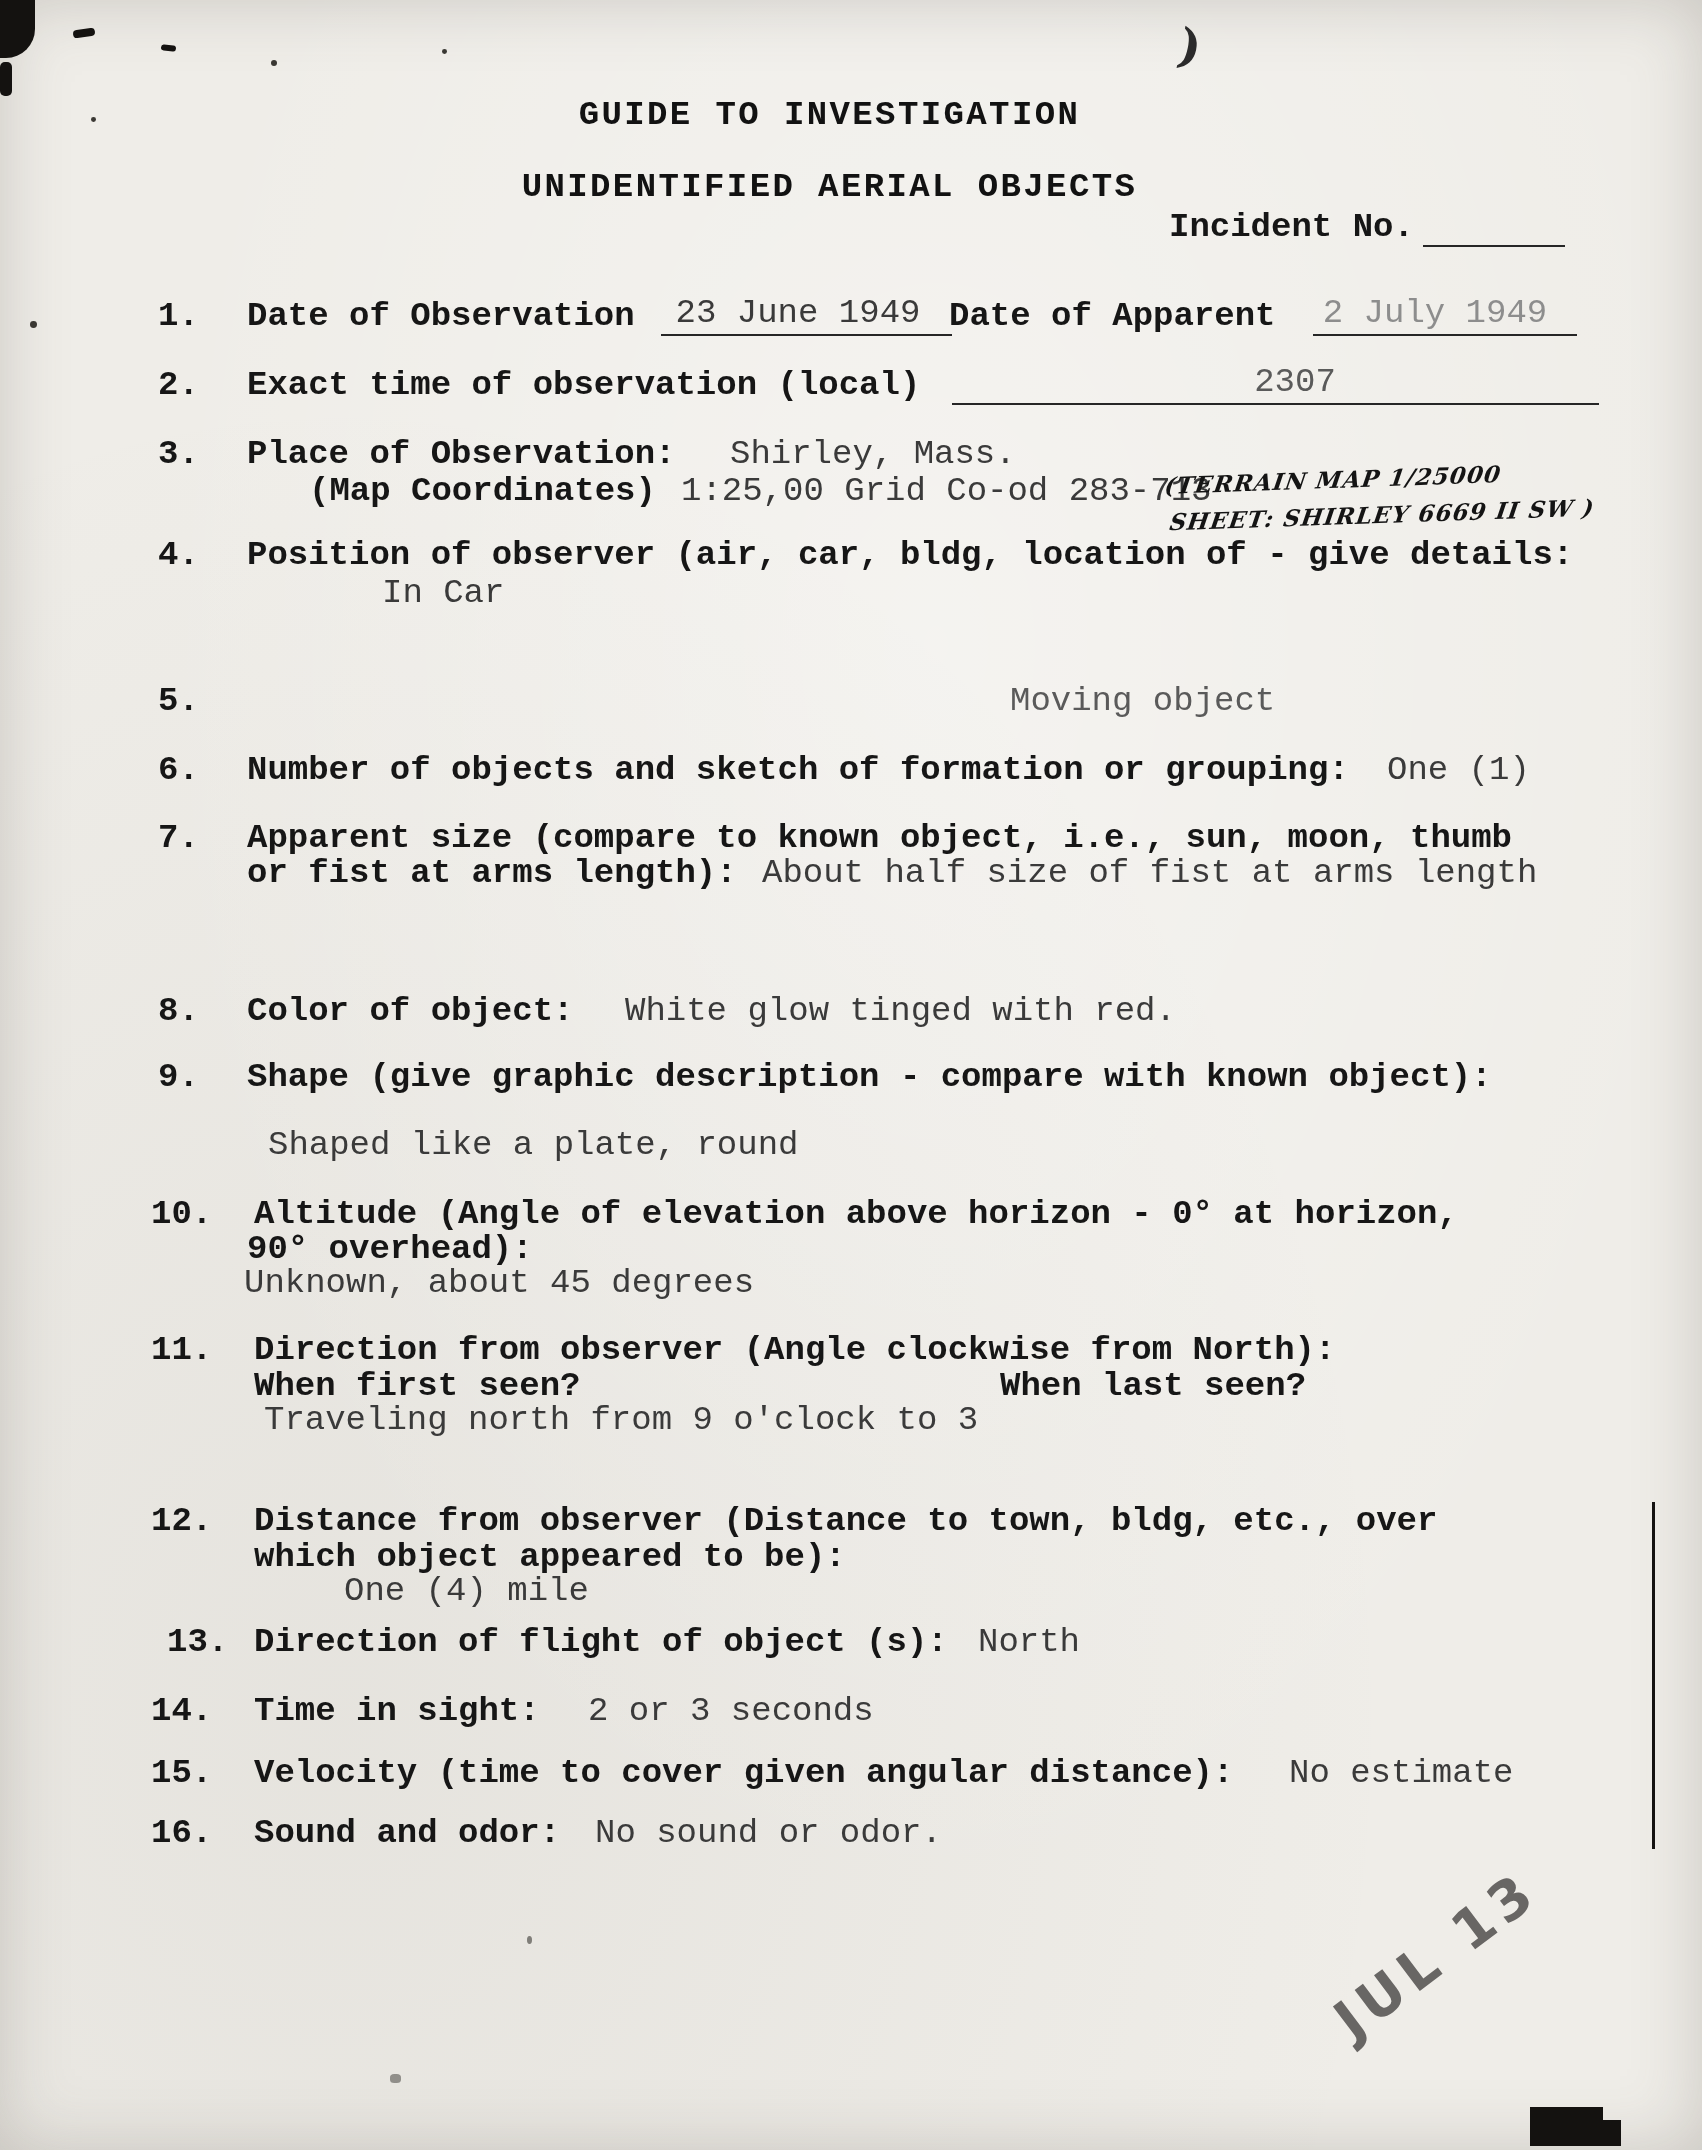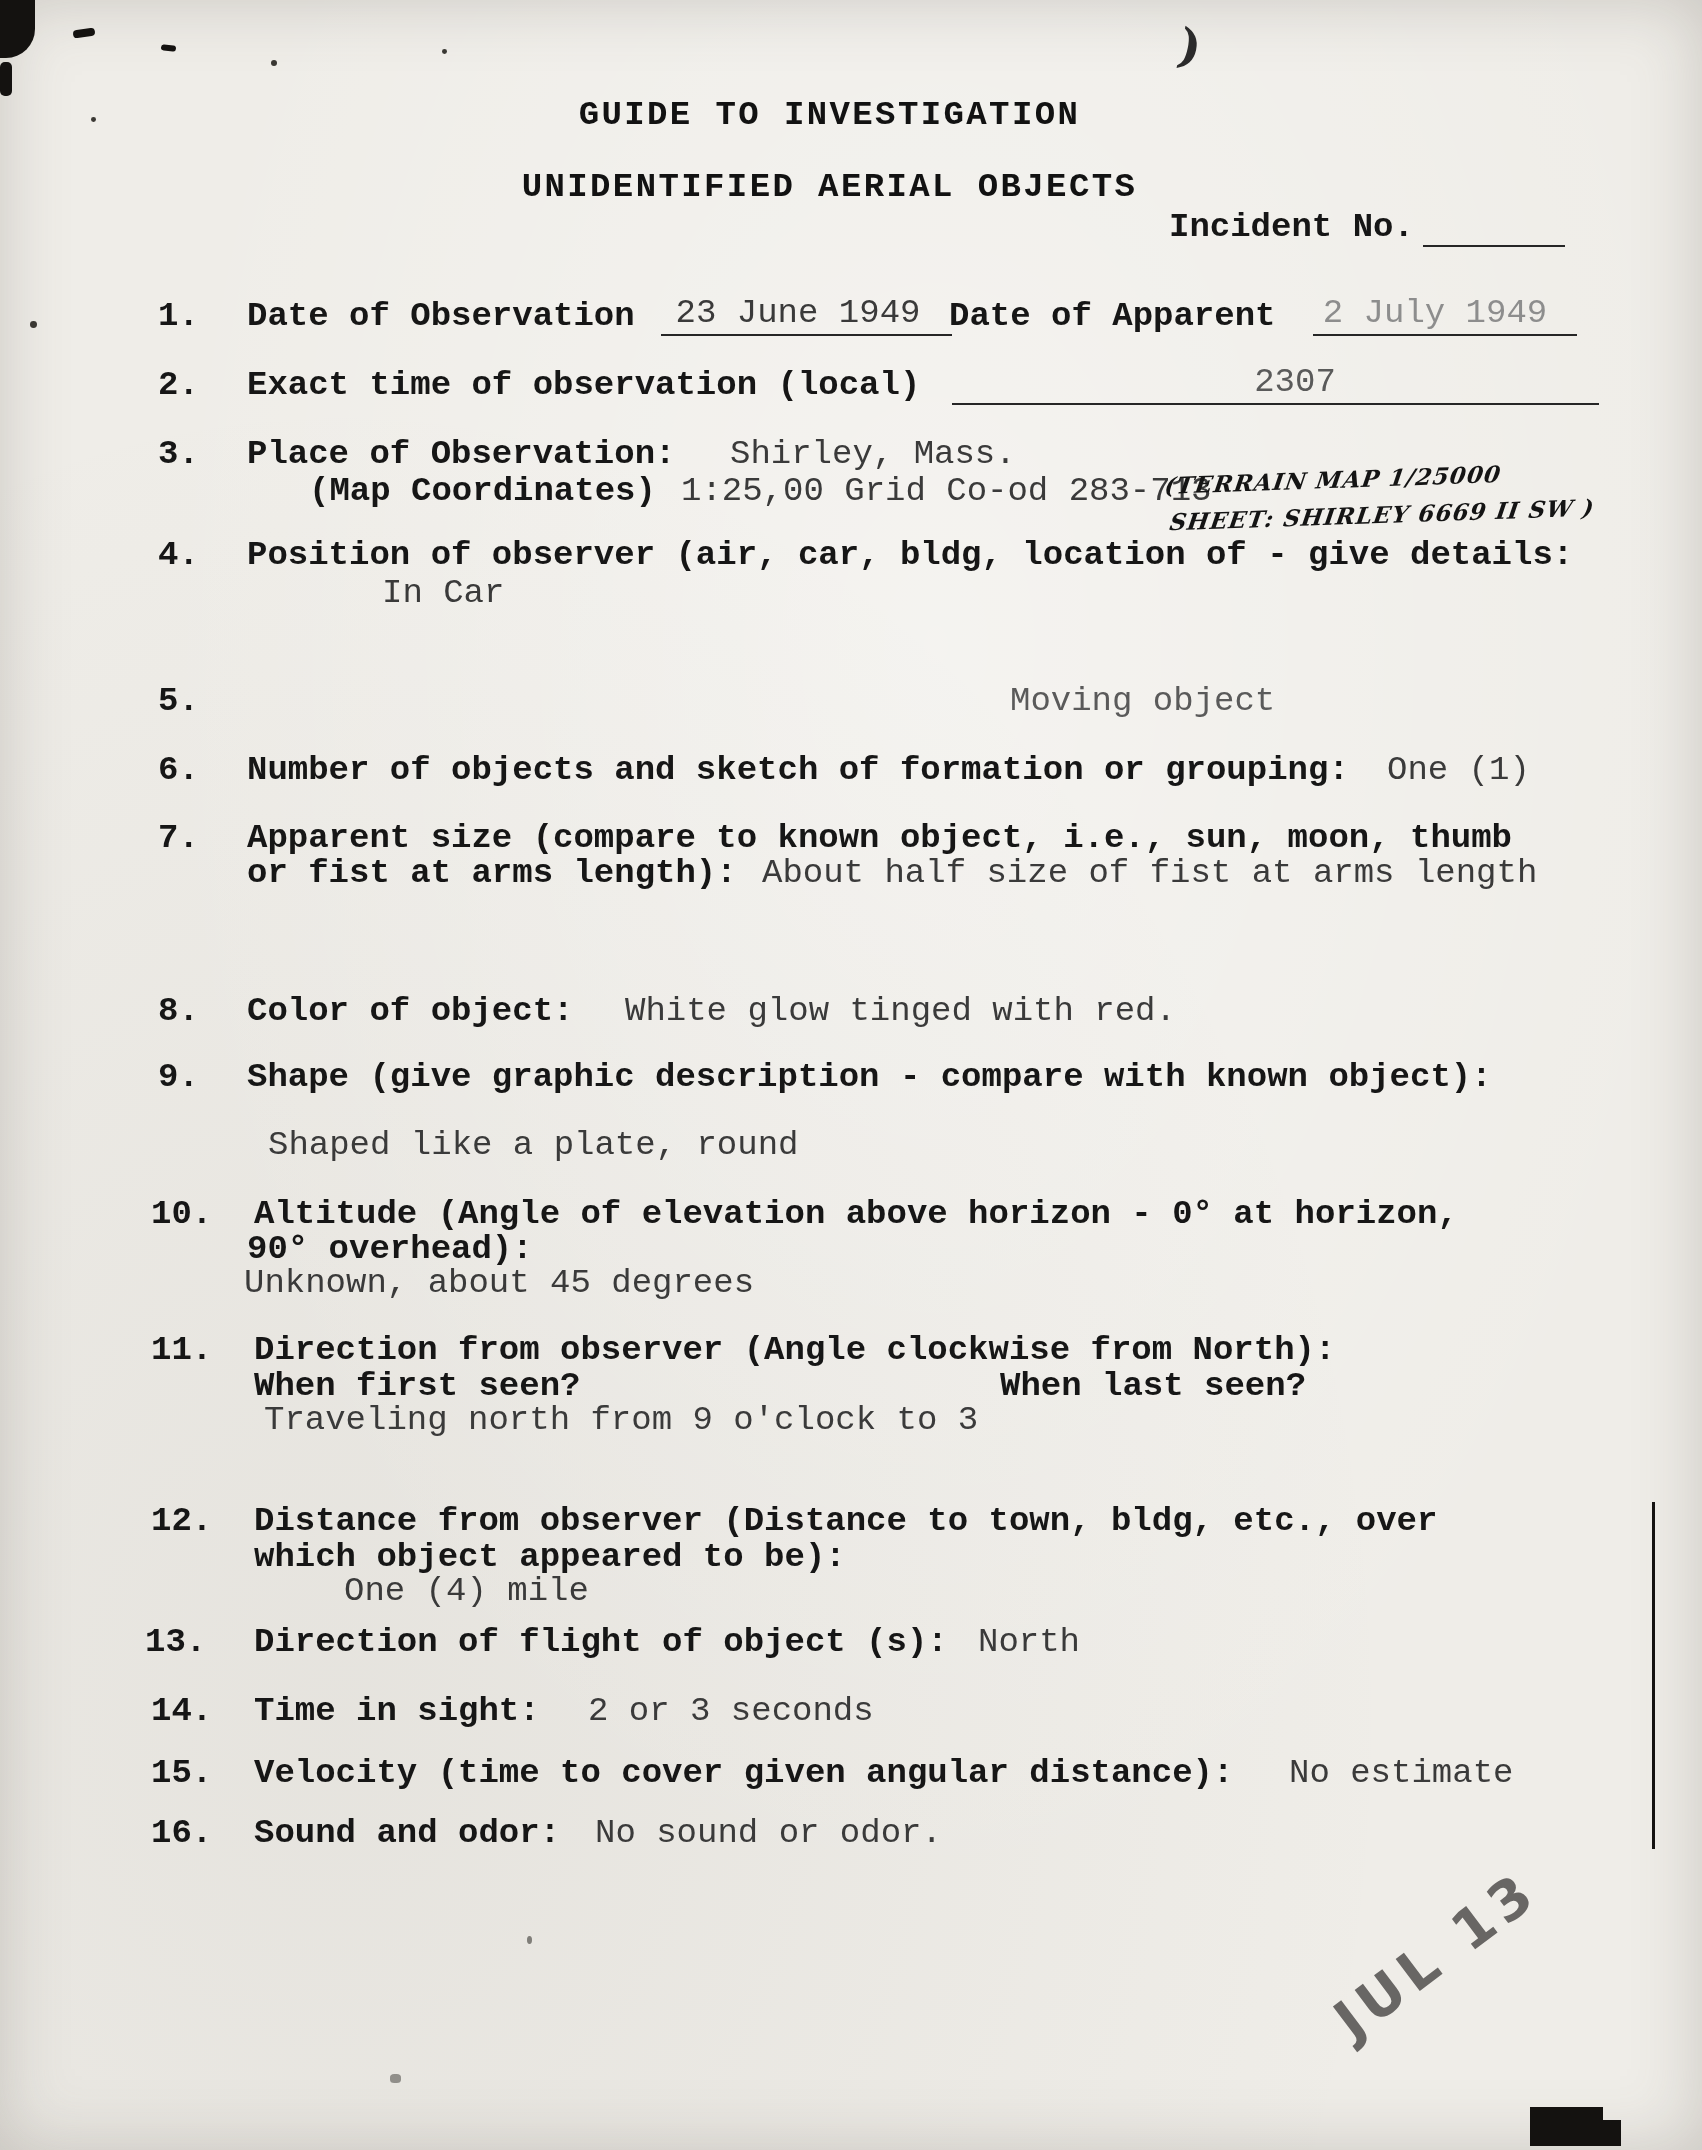--- a/index.html
+++ b/index.html
@@ -117,21 +117,21 @@
   <span class="t lbl" style="left:254px;top:1333px;">Direction from observer (Angle clockwise from North):</span>
   <span class="t lbl" style="left:254px;top:1369px;">When first seen?</span>
   <span class="t lbl" style="left:1000px;top:1369px;">When last seen?</span>
   <span class="t val" style="left:264px;top:1403px;">Traveling north from 9 o'clock to 3</span>
 
   <span class="t lbl" style="left:151px;top:1504px;">12.</span>
   <span class="t lbl" style="left:254px;top:1504px;">Distance from observer (Distance to town, bldg, etc., over</span>
   <span class="t lbl" style="left:254px;top:1540px;">which object appeared to be):</span>
   <span class="t val" style="left:344px;top:1574px;">One (4) mile</span>
 
-  <span class="t lbl" style="left:145px;top:1625px;">13.</span>
+  <span class="t lbl" style="left:167px;top:1625px;">13.</span>
   <span class="t lbl" style="left:254px;top:1625px;">Direction of flight of object (s):</span>
   <span class="t val" style="left:978px;top:1625px;">North</span>
 
   <span class="t lbl" style="left:151px;top:1694px;">14.</span>
   <span class="t lbl" style="left:254px;top:1694px;">Time in sight:</span>
   <span class="t val" style="left:588px;top:1694px;">2 or 3 seconds</span>
 
   <span class="t lbl" style="left:151px;top:1756px;">15.</span>
   <span class="t lbl" style="left:254px;top:1756px;">Velocity (time to cover given angular distance):</span>
   <span class="t val" style="left:1289px;top:1756px;">No estimate</span>

